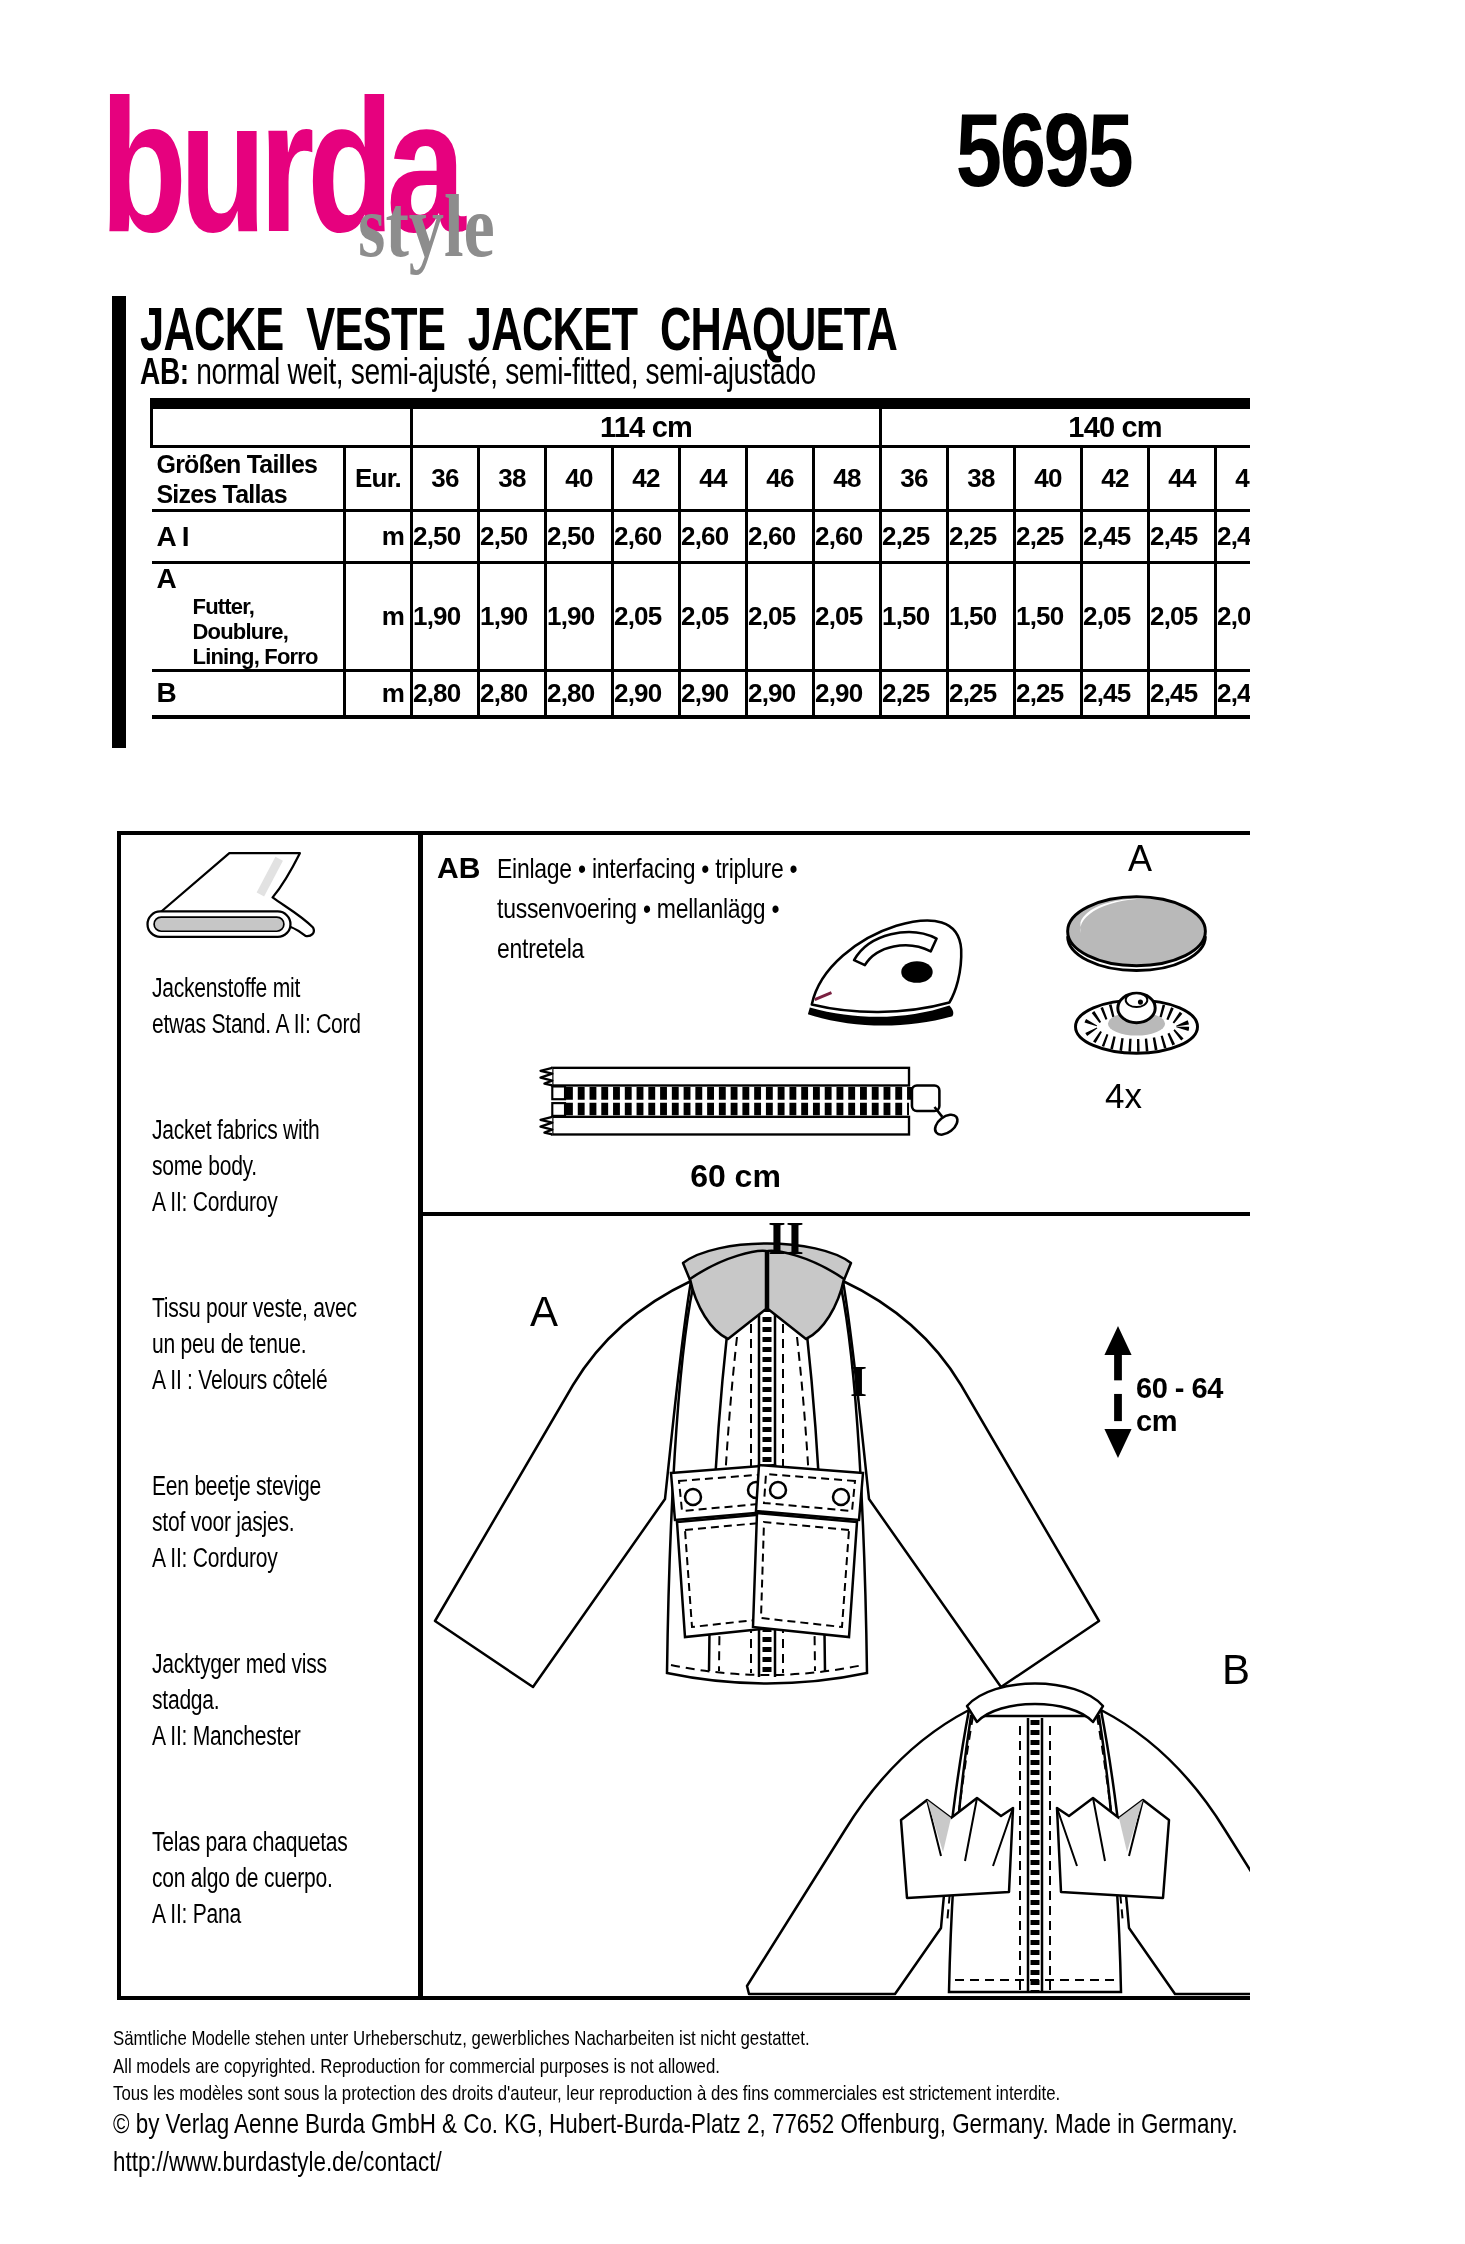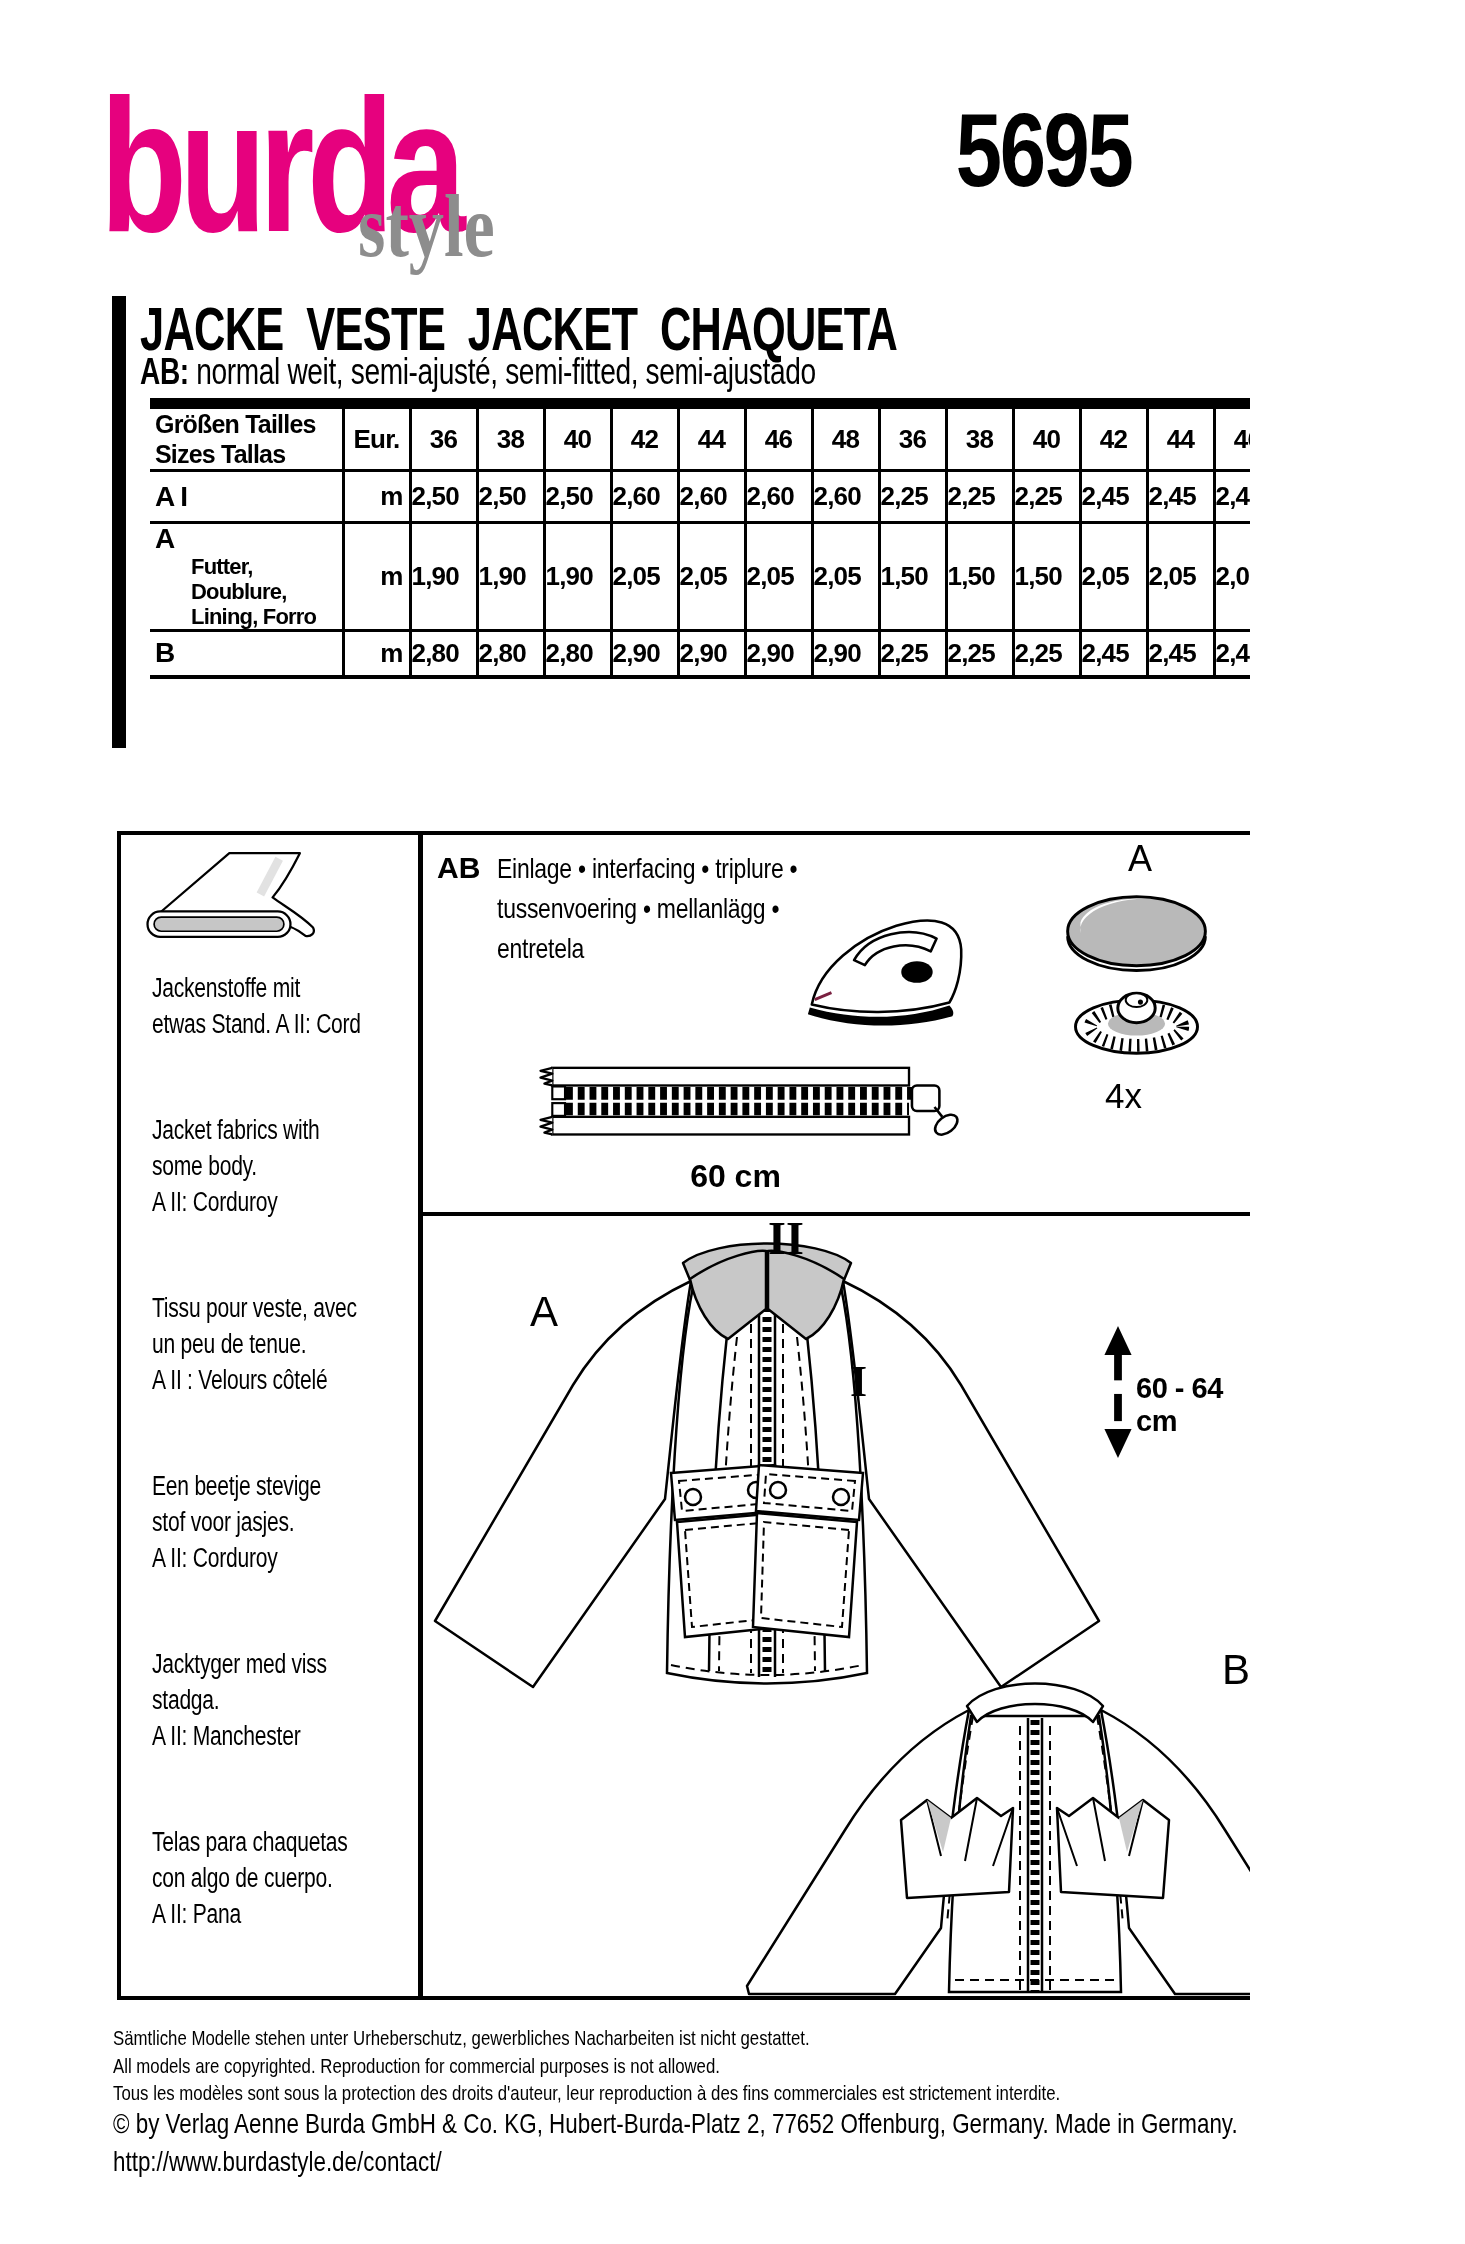--- a/index.html
+++ b/index.html
@@ -123,20 +123,25 @@
         <col style="width:67px">
       <col style="width:67px">
         <col style="width:67px">
         <col style="width:67px">
         <col style="width:67px">
         <col style="width:67px">
         <col style="width:67px">
         <col style="width:67px">
     </colgroup>
     <tbody id="yardage-body">
+        <tr class="r-wh">
+          <td class="corner" colspan="2"></td>
+          <td class="wh" colspan="7">114 cm</td>
+          <td class="wh" colspan="7">140 cm</td>
+        </tr>
         <tr class="r-sizes">
           <td class="sizelab noleft">Größen  Tailles
 Sizes  Tallas</td>
           <td class="eur">Eur.</td>
           <td class="size">36</td>
           <td class="size">38</td>
           <td class="size">40</td>
           <td class="size">42</td>
           <td class="size">44</td>
           <td class="size">46</td>

